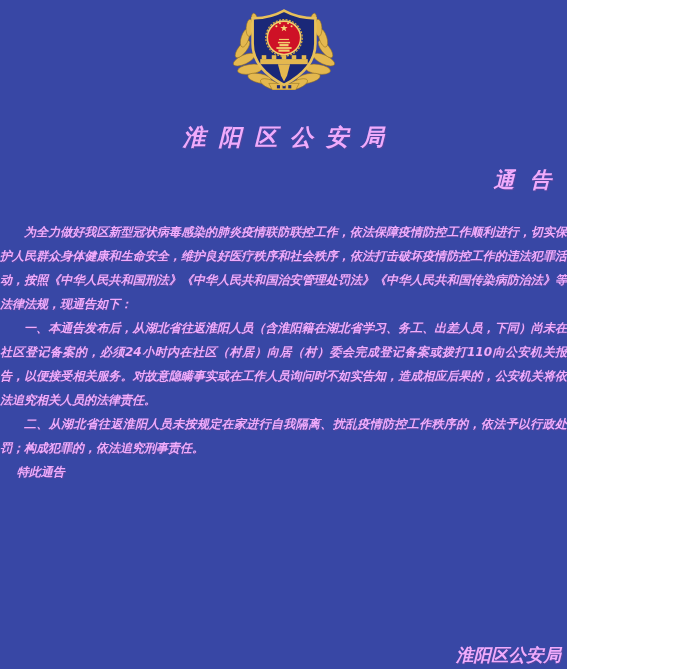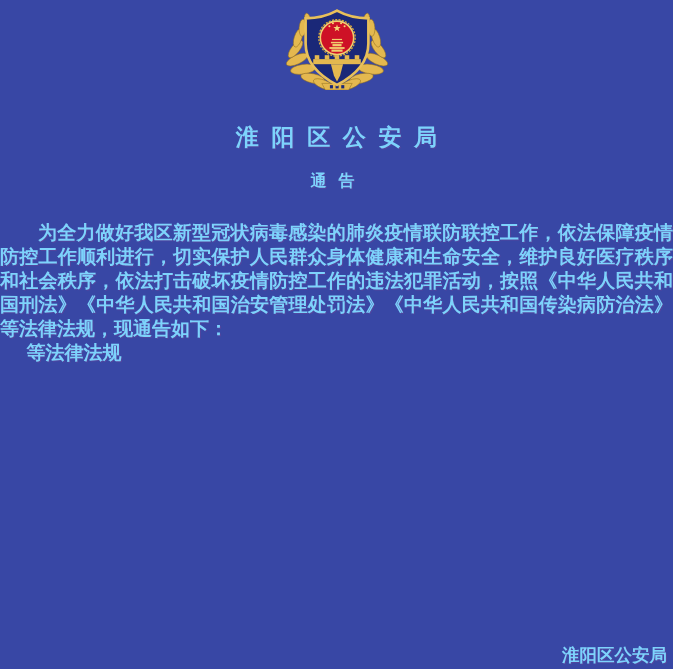--- a/index.html
+++ b/index.html
@@ -1,53 +1,54 @@
 <!DOCTYPE html>
 <html><head>
 <meta charset="utf-8">
 <style>
   html, body { margin: 0; padding: 0; }
   .page {
     position: relative;
-    width: 673px;
+    width: 567px;
     height: 669px;
     background: #3847A5;
     overflow: hidden;
-    color: #7dd3fc;
+    color: #f0abfc;
     font-family: "DejaVu Sans", "Liberation Sans", sans-serif;
     font-weight: bold;
     text-shadow: 1px 1px 0 rgba(210, 60, 130, 0.18);
+    font-style: italic;
   }
   .emblem-wrap {
     display: flex;
     justify-content: center;
     padding-top: 7px;
     height: 84px;
   }
   .agency-title {
     margin: 33px 0 0 0;
     text-align: center;
     font-size: 23px;
     font-weight: bold;
     letter-spacing: 0.55em;
     text-indent: 0.55em;
     line-height: 27px;
   }
   .doc-title {
-    margin: 17px 8px 0 0;
-    text-align: center;
-    font-size: 16px;
+    margin: 17px 0 0 0;
+    text-align: right;
+    font-size: 21px;
     font-weight: bold;
     letter-spacing: 0.75em;
     text-indent: 0.75em;
     line-height: 25px;
   }
   .notice-body {
     margin-top: 27px;
-    font-size: 19px;
+    font-size: 12px;
     line-height: 24px;
     text-align: justify;
   }
   .notice-body p {
     margin: 0;
     text-indent: 2em;
   }
   .notice-body p.closing {
     text-indent: 1.4em;
     text-align: left;
@@ -126,20 +127,22 @@
       </g>
     </svg>
   </div>
 
   <h1 class="agency-title">淮阳区公安局</h1>
 
   <h2 class="doc-title">通告</h2>
 
   <div class="notice-body">
     <p>为全力做好我区新型冠状病毒感染的肺炎疫情联防联控工作，依法保障疫情防控工作顺利进行，切实保护人民群众身体健康和生命安全，维护良好医疗秩序和社会秩序，依法打击破坏疫情防控工作的违法犯罪活动，按照《中华人民共和国刑法》《中华人民共和国治安管理处罚法》《中华人民共和国传染病防治法》等法律法规，现通告如下：</p>
-    <p class="closing">等法律法规</p>
+    <p>一、本通告发布后，从湖北省往返淮阳人员（含淮阳籍在湖北省学习、务工、出差人员，下同）尚未在社区登记备案的，必须24小时内在社区（村居）向居（村）委会完成登记备案或拨打110向公安机关报告，以便接受相关服务。对故意隐瞒事实或在工作人员询问时不如实告知，造成相应后果的，公安机关将依法追究相关人员的法律责任。</p>
+    <p>二、从湖北省往返淮阳人员未按规定在家进行自我隔离、扰乱疫情防控工作秩序的，依法予以行政处罚；构成犯罪的，依法追究刑事责任。</p>
+    <p class="closing">特此通告</p>
   </div>
 
   <div class="signature">
     <div>淮阳区公安局</div>
   </div>
 
 </div>
 
 </body></html>

